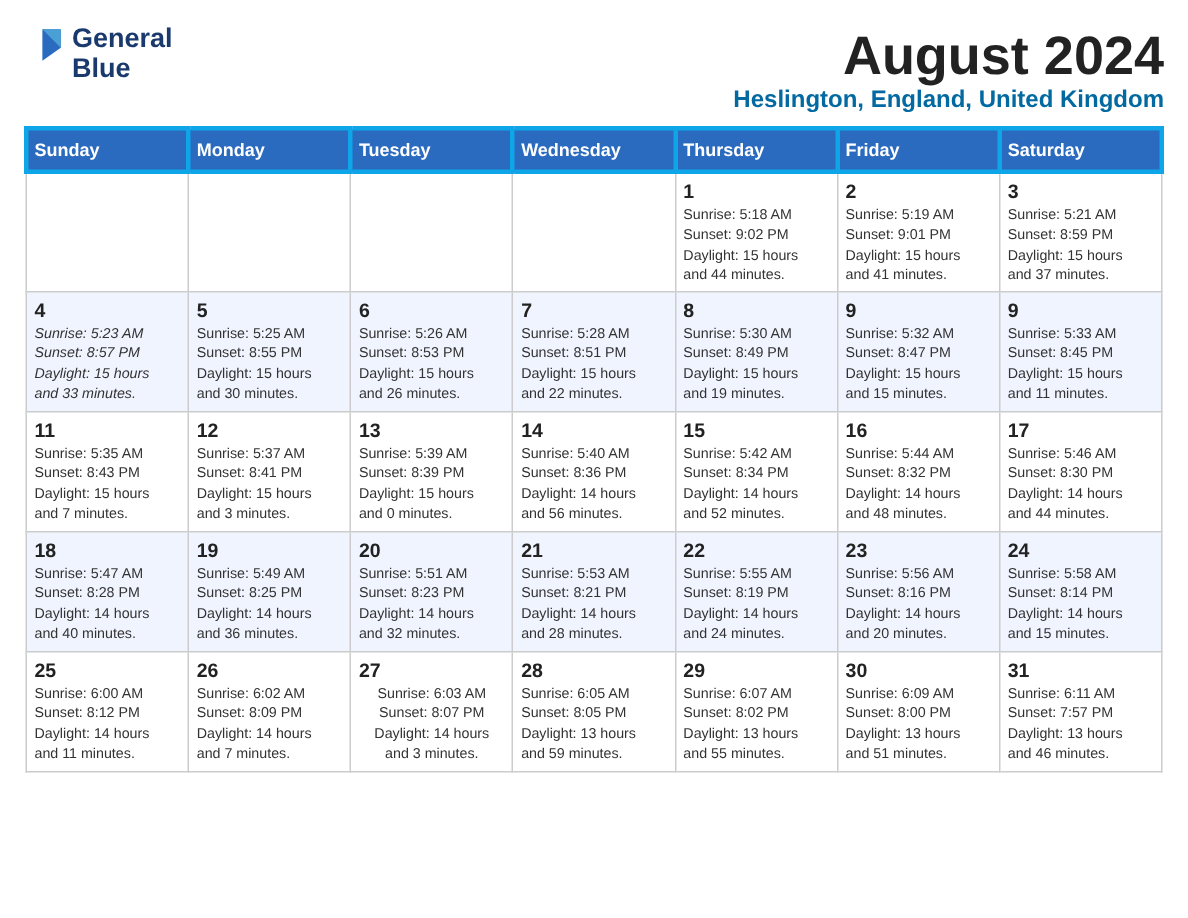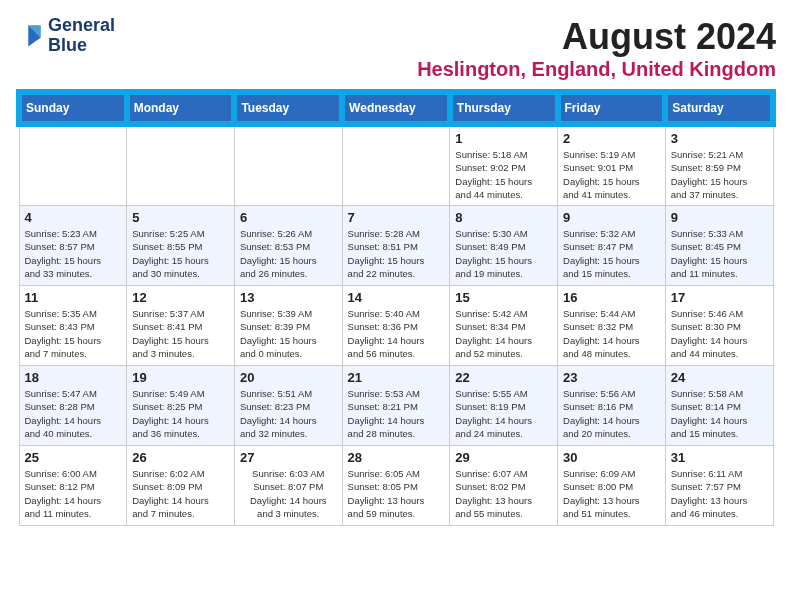--- a/index.html
+++ b/index.html
@@ -11,21 +11,20 @@
       padding: 16px;
     }
     .header {
       display: flex;
       justify-content: space-between;
       align-items: flex-start;
       margin-bottom: 8px;
     }
     .logo {
       display: flex;
-      align-items: center;
       gap: 4px;
     }
     .logo-text {
       font-size: 18px;
       font-weight: bold;
       color: #1a3a6e;
       line-height: 1.1;
     }
     .logo-text span {
       display: block;
@@ -36,36 +35,36 @@
     }
     .title-block {
       text-align: right;
     }
     .month-year {
       font-size: 36px;
       font-weight: bold;
       color: #222;
     }
     .location {
-      font-size: 20px;
-      color: #be185d;
+      font-size: 16px;
+      color: #0369a1;
       font-weight: bold;
     }
     table {
       width: 100%;
       border-collapse: collapse;
       table-layout: fixed;
     }
     thead tr th {
       background: #2a6bbf;
       color: #fff;
       font-size: 12px;
       font-weight: bold;
       padding: 6px 4px;
-      border: 6px solid #0ea5e9;
+      border: 3px solid #0ea5e9;
       text-align: left;
     }
     tbody tr td {
       border: 1px solid #ccc;
       vertical-align: top;
       padding: 4px 5px;
       font-size: 10px;
       color: #222;
       height: 80px;
     }
@@ -147,21 +146,21 @@
           <span class="day-num">3</span>
           <div class="day-info" style="white-space: pre-line;">Sunrise: 5:21 AM
 Sunset: 8:59 PM
 Daylight: 15 hours
 and 37 minutes.</div>
         </td>
       </tr>
       <tr>
         <td>
           <span class="day-num">4</span>
-          <div class="day-info" style="white-space: pre-line;">Sunrise: 5:23 AM
+          <div class="day-info" style="white-space: pre-line; font-style: italic;">Sunrise: 5:23 AM
 Sunset: 8:57 PM
 Daylight: 15 hours
 and 33 minutes.</div>
         </td>
         <td>
           <span class="day-num">5</span>
           <div class="day-info" style="white-space: pre-line;">Sunrise: 5:25 AM
 Sunset: 8:55 PM
 Daylight: 15 hours
 and 30 minutes.</div>

